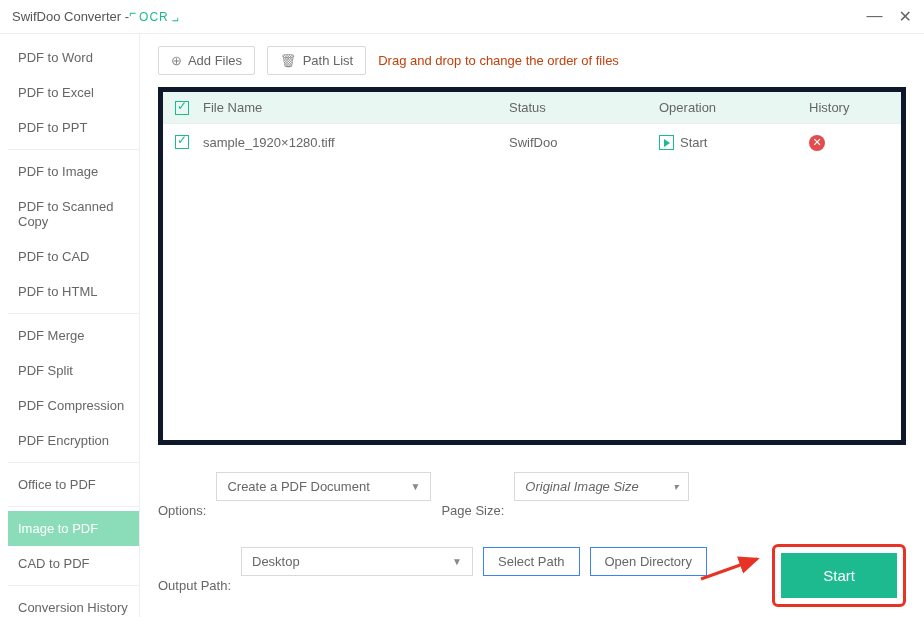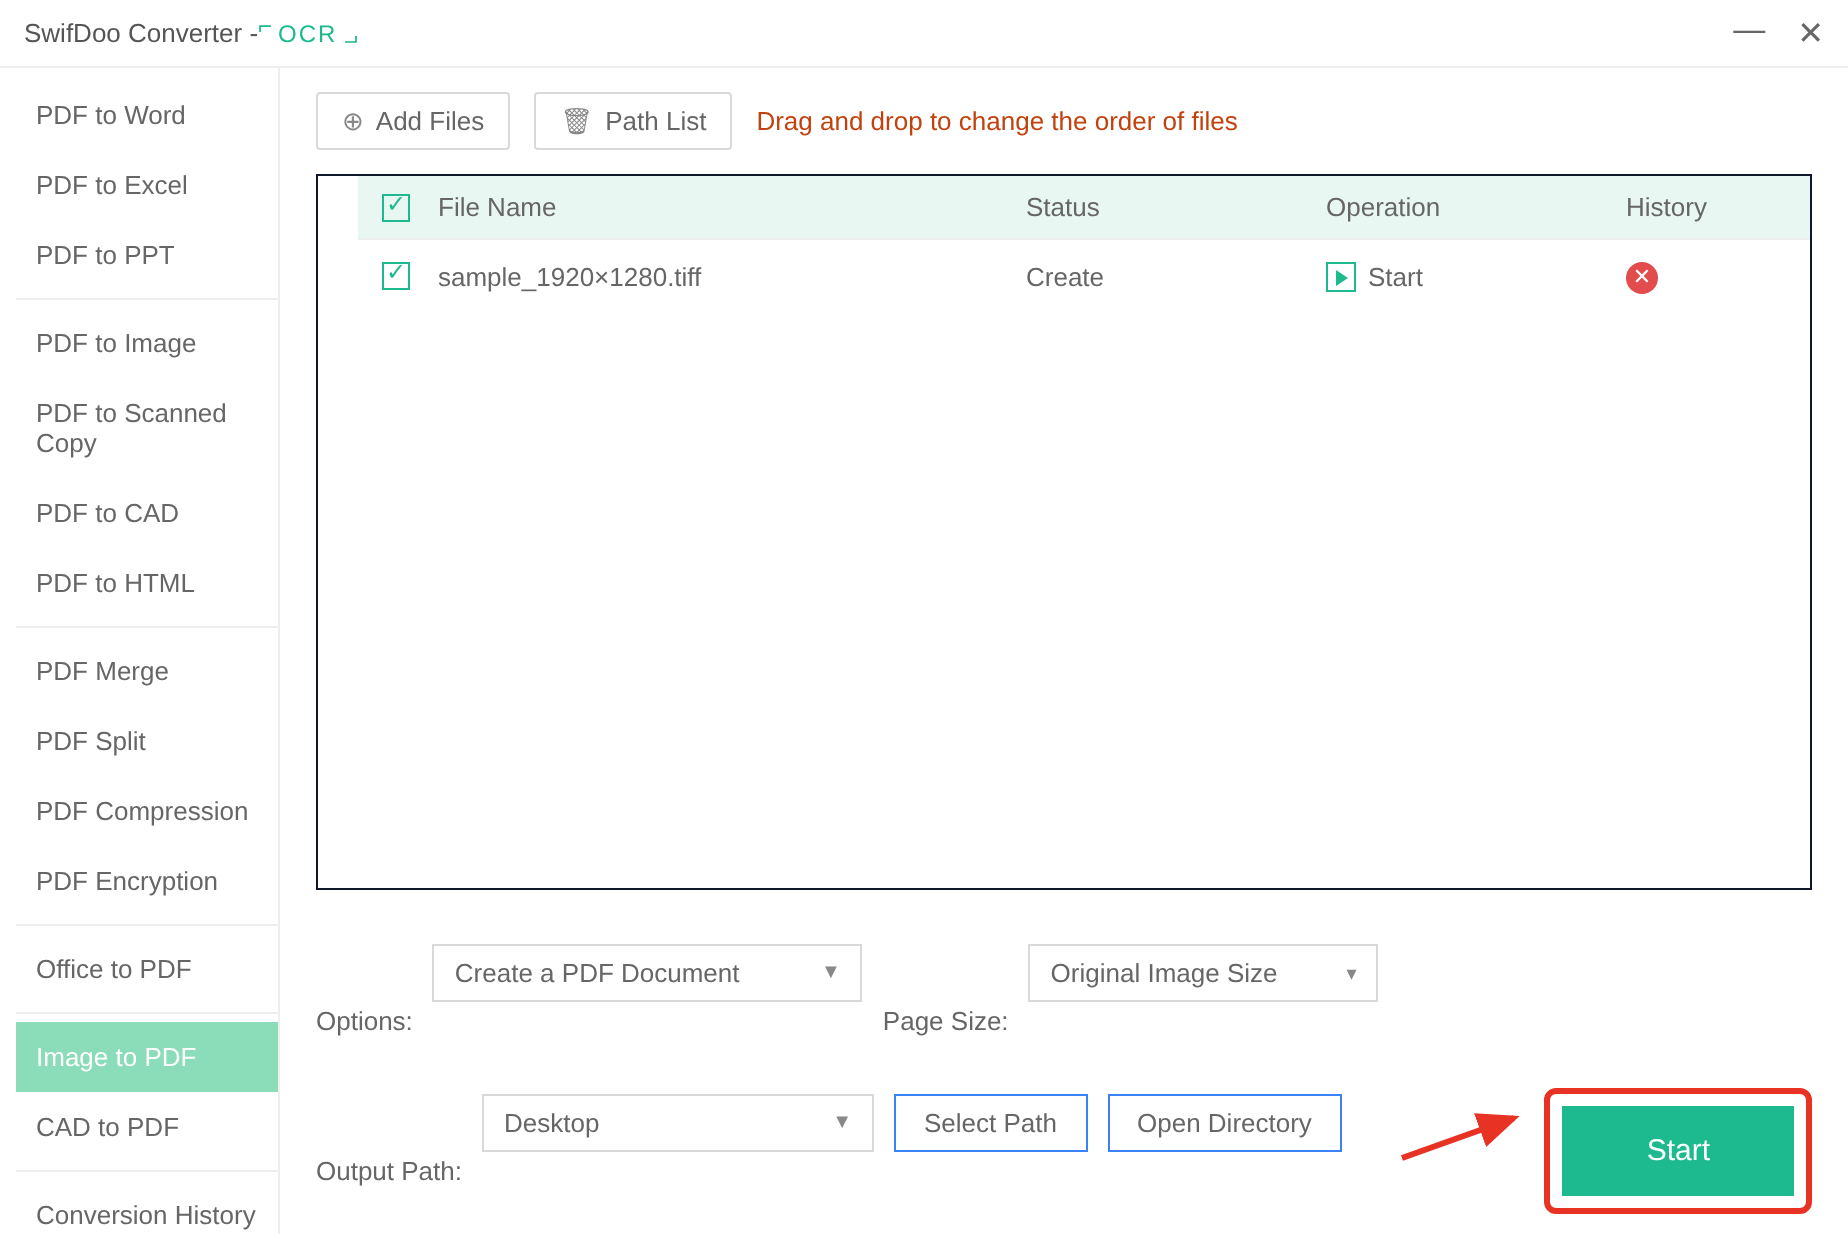--- a/index.html
+++ b/index.html
@@ -101,25 +101,24 @@
       background: #fff;
       color: #666;
       padding: 6px 12px;
       font-size: 13px;
       cursor: pointer;
       border-radius: 2px;
     }
     .btn .ico { font-size: 13px; color: #888; }
     .hint { color: #c2410c; font-size: 13px; }
     .table {
-      border: 1px solid #0f172a;
+      border: 5px solid #0f172a;
       display: flex;
       flex-direction: column;
       flex: 1;
-      padding-left: 20px;
     }
     .thead {
       display: flex;
       background: #e8f7f1;
       padding: 8px 12px;
       font-size: 13px;
       color: #666;
       align-items: center;
     }
     .col-check { width: 28px; display:flex; align-items:center; }
@@ -191,22 +190,22 @@
       padding: 6px 10px;
       font-size: 13px;
       color: #666;
       display: inline-flex;
       align-items: center;
       justify-content: space-between;
       cursor: pointer;
     }
     .select .caret { font-size: 10px; color: #888; margin-left: 8px; }
     .select.options { width: 215px; }
-    .select.pagesize { width: 175px; }
-    .select.output { width: 196px; }
+    .select.pagesize { width: 175px; font-style: italic; }
+    .select.output { width: 232px; }
     .small-btn {
       border: 1px solid #3b82f6;
       background: #fff;
       padding: 6px 14px;
       font-size: 13px;
       color: #666;
       cursor: pointer;
     }
     .start-wrap {
       position: absolute;
@@ -289,21 +288,21 @@
           <div class="col-status">Status</div>
           <div class="col-op">Operation</div>
           <div class="col-del">History</div>
         </div>
         <div id="tbody">
             <div class="trow">
               <div class="col-check">
                 <span class="chk checked"></span>
               </div>
               <div class="col-name">sample_1920×1280.tiff</div>
-              <div class="col-status">Create</div>
+              <div class="col-status">SwifDoo</div>
               <div class="col-op"><span class="play-icon"></span>Start</div>
               <div class="col-del"><span class="del-icon">✕</span></div>
             </div>
           </div>
       </div>
       <div class="footer">
         <div class="footer-row">
           <span class="label">Options:</span>
           <div class="select options">
             <span>Create a PDF Document</span>

